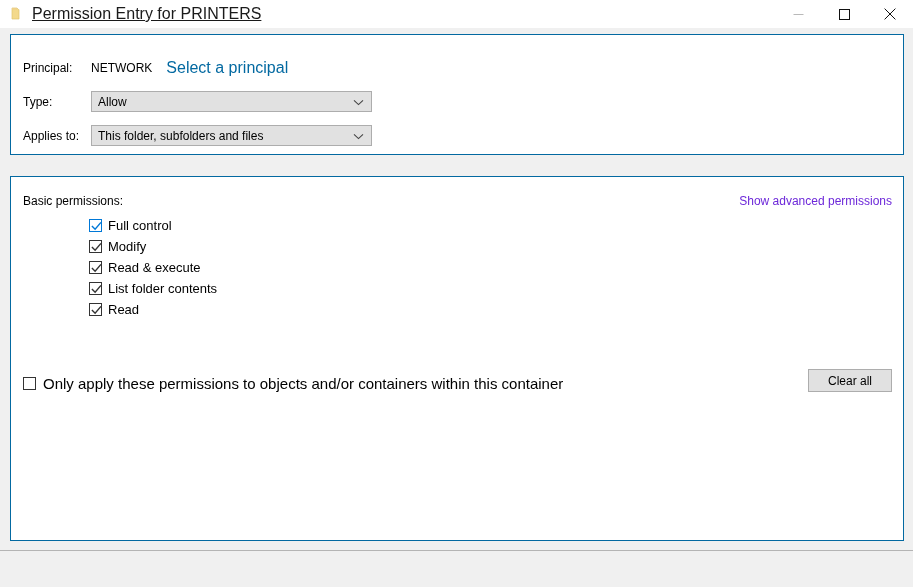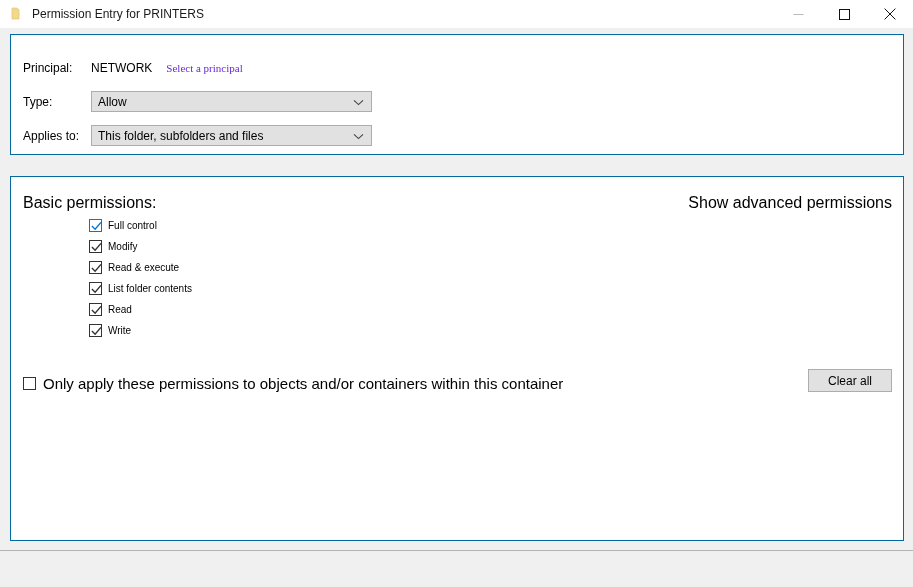--- a/index.html
+++ b/index.html
@@ -27,24 +27,25 @@
   }
   .title-icon {
     width: 16px;
     height: 16px;
     margin-left: 8px;
     margin-right: 8px;
     position: relative;
     flex: 0 0 auto;
   }
   .title-text {
-    font-size: 12px;
+    font-size: 16px;
     color: #1a1a1a;
     line-height: 1;
     white-space: nowrap;
+    text-decoration: underline;
   }
   .winbuttons {
     position: absolute;
     right: 0;
     top: 0;
     height: 28px;
     display: flex;
     align-items: stretch;
   }
   .winbtn {
@@ -89,25 +90,24 @@
     color: #000;
     width: 68px;
     flex: 0 0 auto;
   }
   .principal-value {
     font-size: 12px;
     color: #000;
     margin-right: 14px;
   }
   .link {
-    font-size: 11px;
-    color: #6d28d9;
+    font-size: 16px;
+    color: #0369a1;
     cursor: pointer;
     text-decoration: none;
-    font-family: Liberation Serif, serif;
   }
 
   .combo {
     width: 281px;
     height: 21px;
     box-sizing: border-box;
     background: #e1e1e1;
     border: 1px solid #adadad;
     display: flex;
     align-items: center;
@@ -123,44 +123,44 @@
     top: 50%;
     transform: translateY(-50%);
     display: block;
   }
 
   
   .section-label {
     position: absolute;
     left: 12px;
     top: 17px;
-    font-size: 16px;
+    font-size: 12px;
     color: #000;
   }
   .adv-link {
     position: absolute;
     right: 11px;
     top: 17px;
-    font-size: 16px;
-    color: #000000;
+    font-size: 12px;
+    color: #6d28d9;
     cursor: pointer;
   }
 
   .perm-list {
     position: absolute;
     left: 78px;
     top: 38px;
   }
   .perm-row {
     display: flex;
     align-items: center;
     height: 21px;
   }
   .perm-label {
-    font-size: 10px;
+    font-size: 13px;
     color: #000;
     margin-left: 6px;
     line-height: 1;
   }
   .perm-row.disabled .perm-label { color: #9b9b9b; }
 
   
   .cb {
     width: 13px;
     height: 13px;
@@ -332,28 +332,20 @@
         <span class="perm-label">List folder contents</span>
       </div>
       <div class="perm-row">
         <span class="cb">
           <svg width="13" height="13" viewBox="0 0 13 13">
             <polyline points="2.4,6.6 5.1,9.3 10.5,2.9" fill="none" stroke="#333333" stroke-width="1.4" stroke-linecap="square"></polyline>
           </svg>
         </span>
         <span class="perm-label">Read</span>
       </div>
-      <div class="perm-row">
-        <span class="cb">
-          <svg width="13" height="13" viewBox="0 0 13 13">
-            <polyline points="2.4,6.6 5.1,9.3 10.5,2.9" fill="none" stroke="#333333" stroke-width="1.4" stroke-linecap="square"></polyline>
-          </svg>
-        </span>
-        <span class="perm-label">Write</span>
-      </div>
     </div>
 
   <div class="onlyapply">
     <span class="cb" id="onlyapply-cb"></span>
     <span class="oa-label">Only apply these permissions to objects and/or containers within this container</span>
   </div>
 
   <div class="clear-all">Clear all</div>
 
 </div>

